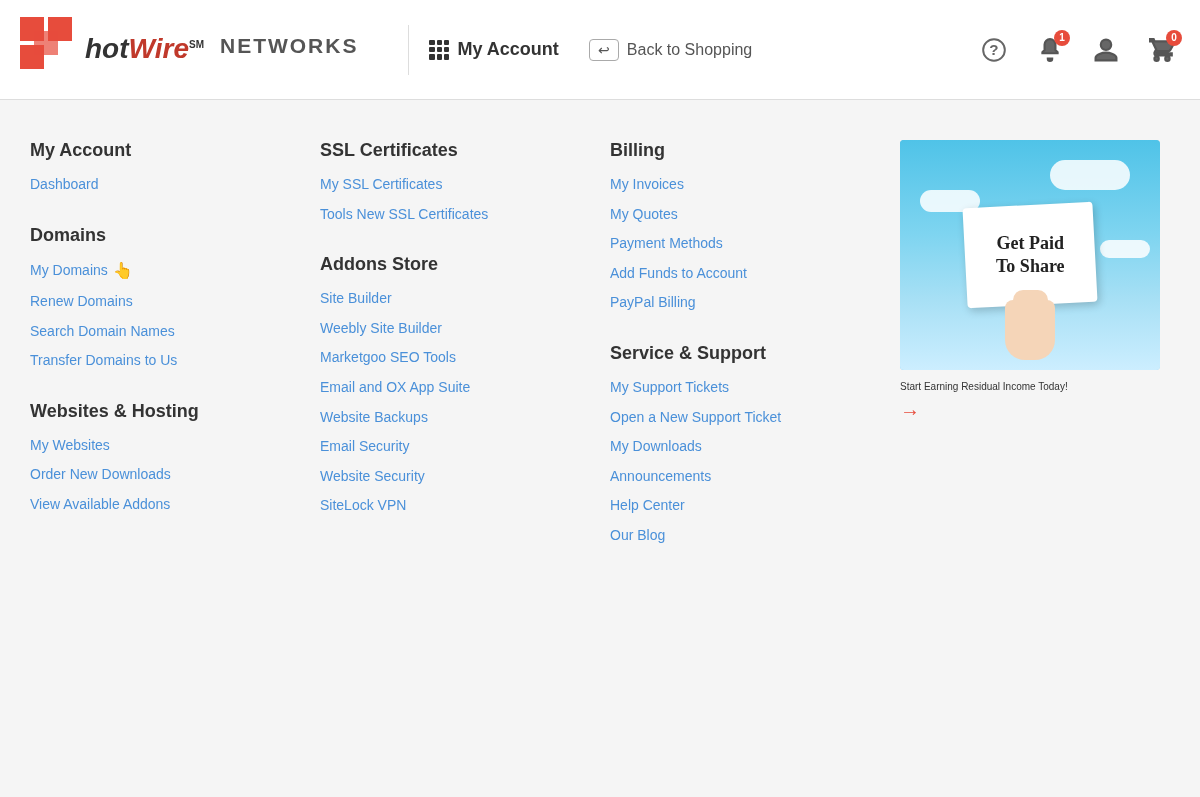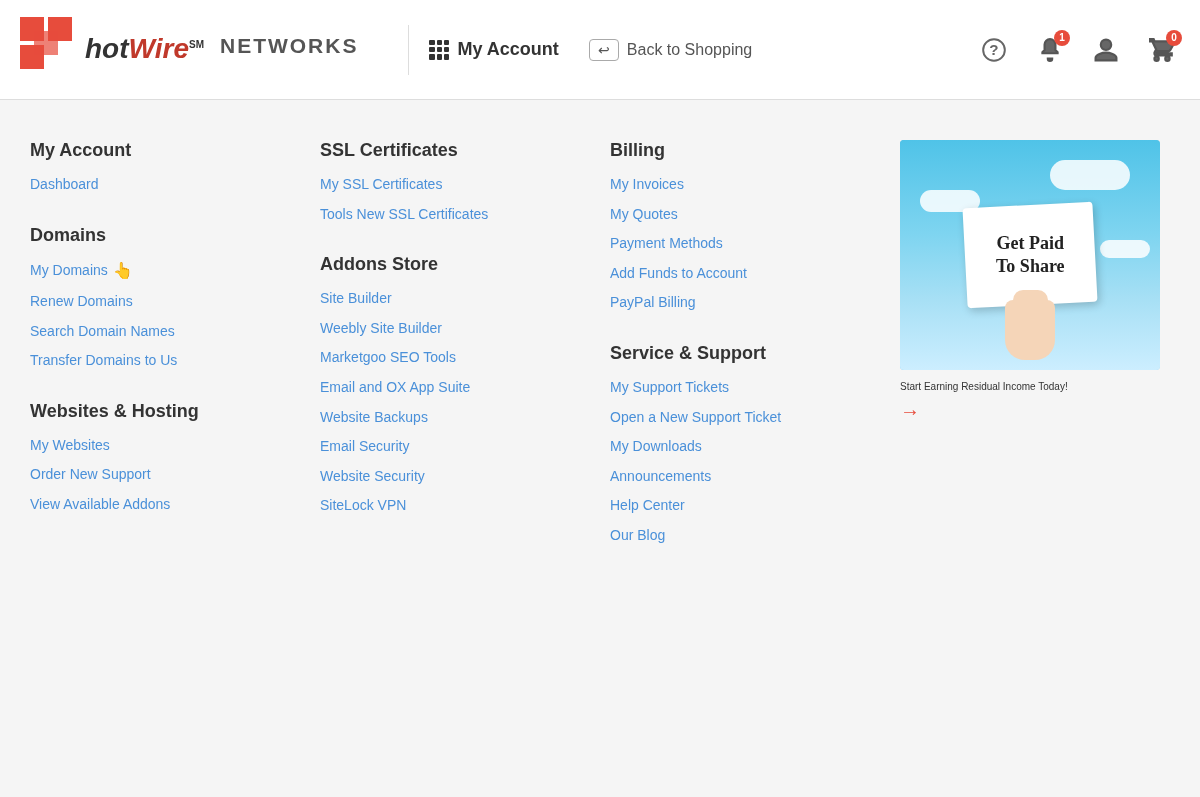--- a/index.html
+++ b/index.html
@@ -335,21 +335,21 @@
         <span style="font-size:16px;">👆</span>
       </a>
       <a class="menu-link">Renew Domains</a>
       <a class="menu-link">Search Domain Names</a>
       <a class="menu-link">Transfer Domains to Us</a>
     </div>
 
     <div class="menu-section">
       <div class="menu-section-title">Websites &amp; Hosting</div>
       <a class="menu-link">My Websites</a>
-      <a class="menu-link">Order New Support</a>
+      <a class="menu-link">Order New Downloads</a>
       <a class="menu-link">View Available Addons</a>
     </div>
   </div>
 
   <div class="col col2">
 
     <div class="menu-section">
       <div class="menu-section-title">SSL Certificates</div>
       <a class="menu-link">My SSL Certificates</a>
       <a class="menu-link">Tools New SSL Certificates</a>

